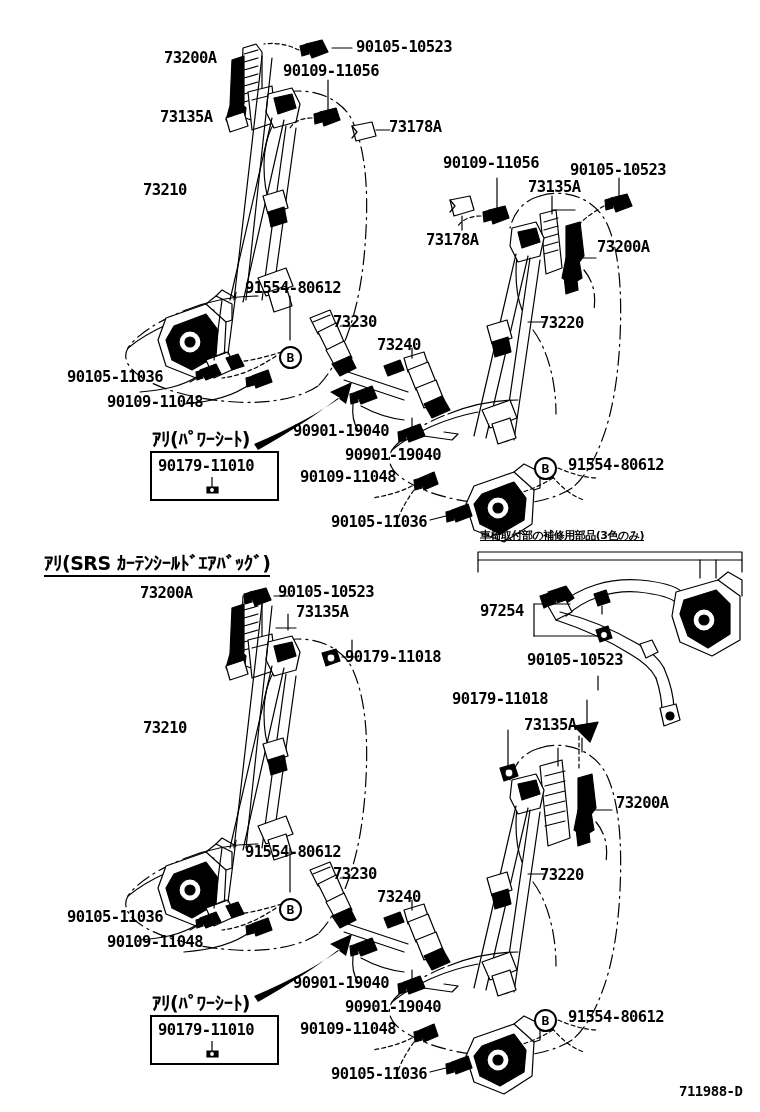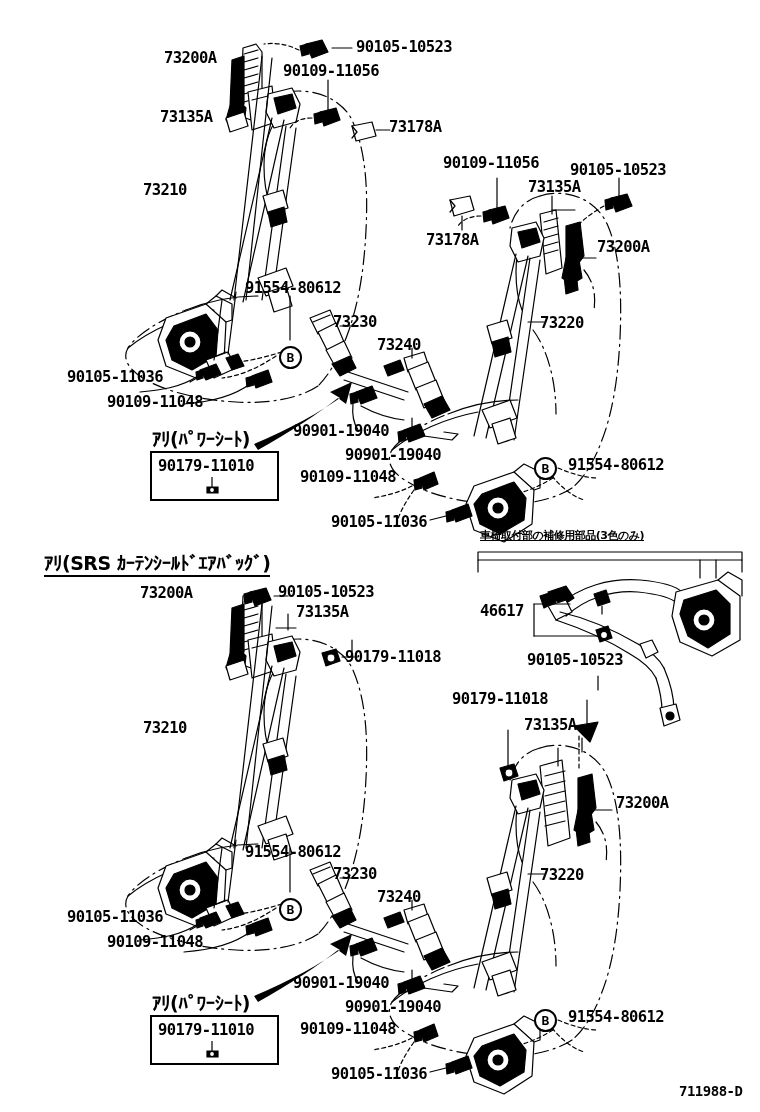--- a/index.html
+++ b/index.html
@@ -445,21 +445,21 @@
   <div class="lbl" style="left:333px;top:315px;">73230</div>
   <div class="lbl" style="left:377px;top:338px;">73240</div>
   <div class="lbl" style="left:293px;top:424px;">90901-19040</div>
   <div class="lbl" style="left:345px;top:448px;">90901-19040</div>
   <div class="lbl" style="left:300px;top:470px;">90109-11048</div>
   <div class="lbl" style="left:331px;top:515px;">90105-11036</div>
   <div class="lbl" style="left:568px;top:458px;">91554-80612</div>
   <div class="circB" style="left:534px;top:457px;">B</div>
 
   <div class="jp tiny" style="left:480px;top:530px;">車椅取付部の補修用部品(3色のみ)</div>
-  <div class="lbl" style="left:480px;top:604px;">46617</div>
+  <div class="lbl" style="left:480px;top:604px;">97254</div>
   <div class="lbl" style="left:527px;top:653px;">90105-10523</div>
 
   <div class="jp u" style="left:32px;top:554px;margin-left:12px;">ｱﾘ(SRS ｶｰﾃﾝｼｰﾙﾄﾞｴｱﾊﾞｯｸﾞ)</div>
 
   <div class="lbl" style="left:140px;top:586px;">73200A</div>
   <div class="lbl" style="left:278px;top:585px;">90105-10523</div>
   <div class="lbl" style="left:296px;top:605px;">73135A</div>
   <div class="lbl" style="left:345px;top:650px;">90179-11018</div>
   <div class="lbl" style="left:143px;top:721px;">73210</div>
   <div class="lbl" style="left:245px;top:845px;">91554-80612</div>

